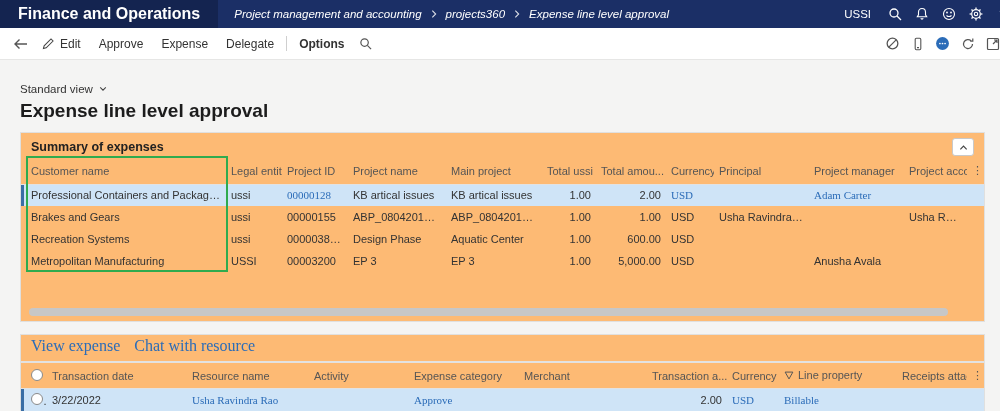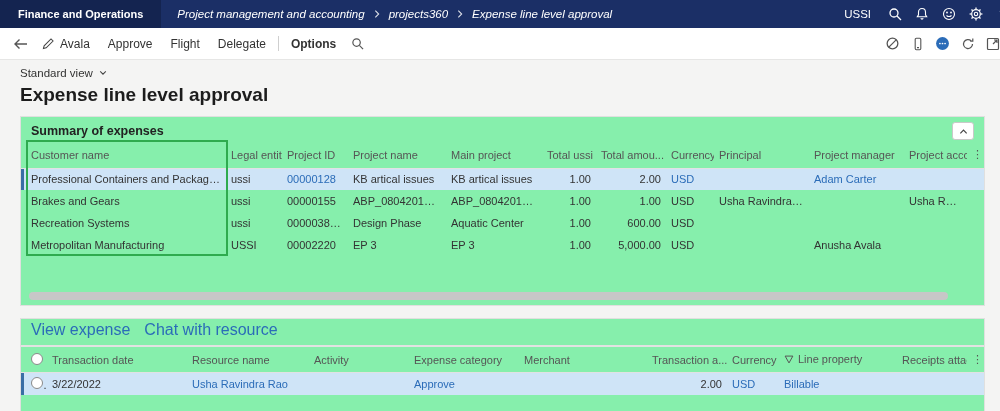--- a/index.html
+++ b/index.html
@@ -5,58 +5,58 @@
   * { box-sizing: border-box; margin: 0; padding: 0; }
   :root{
     --topbar:#1b2f66; --topbar-dark:#142450; --accent:#2b6cb8;
     --selected:#cfe4f7; --green:#2fab4f;
   }
   body{ font-family:"Liberation Sans","DejaVu Sans",sans-serif; background:#fff; }
   .app{ width:1000px; height:411px; background:#f4f4f3; overflow:hidden; position:relative; color:#333; }
 
   
   .topbar{ height:28px; background:var(--topbar); display:flex; align-items:stretch; color:#fff; }
-  .app-name{ background:var(--topbar-dark); display:flex; align-items:center; padding:0 18px; font-weight:bold; font-size:11px; white-space:nowrap; cursor:pointer; }
+  .app-name{ background:var(--topbar-dark); display:flex; align-items:center; padding:0 18px; font-weight:bold; font-size:16px; white-space:nowrap; cursor:pointer; }
   .crumbs{ display:flex; align-items:center; gap:7px; padding:0 16px; font-size:11.5px; white-space:nowrap; }
   .crumb{ cursor:pointer;font-style:italic; }
   .crumb-sep{ display:flex; align-items:center; opacity:.85; }
   .topbar-right{ margin-left:auto; display:flex; align-items:center; }
   .company{ font-size:11.5px; padding:0 10px; cursor:pointer; }
   .topbar-icon{ width:27px; height:28px; display:flex; align-items:center; justify-content:center; cursor:pointer; }
   .topbar-icon.help{ margin-right:-16px; font-size:12px; }
 
   
   .action-pane{ height:32px; background:#fff; border-bottom:1px solid #e6e6e5; display:flex; align-items:center; padding:0 8px; }
   .ap-btn{ display:flex; align-items:center; gap:5px; padding:0 9px; height:100%; font-size:12px; color:#333; cursor:pointer; background:none; border:none; font-family:inherit; }
   .ap-btn.bold{ font-weight:bold; }
   .ap-sep{ width:1px; height:15px; background:#cfcfcf; margin:0 3px; }
   .ap-right{ margin-left:auto; display:flex; align-items:center; }
   .ap-icon{ width:25px; height:25px; display:flex; align-items:center; justify-content:center; color:#555; cursor:pointer; }
   .ap-icon.clipped{ margin-right:-13px; }
 
   
   .content{ padding:7px 15px 0 20px; }
-  .view-selector{ display:flex; align-items:center; gap:5px; font-size:11.5px; color:#333; cursor:pointer; width:max-content; }
+  .view-selector{ display:flex; align-items:center; gap:5px; font-size:11.5px; color:#333; cursor:pointer; width:max-content;margin-top:16px; }
   .page-title{ font-size:19px; font-weight:bold; color:#1c1c1c; margin:5px 0 10px; }
 
   
-  .card{ background:#86efac; border:1px solid #e0e0df; width:965px; position:relative; }
+  .card{ background:#fdba74; border:1px solid #e0e0df; width:965px; position:relative; }
   .summary-card{ height:190px; }
   .lines-card{ margin-top:12px; height:130px; }
   .card-head{ display:flex; align-items:center; padding:5px 10px 2px; }
   .card-title{ font-size:12.5px; font-weight:bold; color:#222; }
   .collapse-btn{ margin-left:auto; width:22px; height:18px; border:1px solid #c9c9c9; border-radius:3px; background:#fff; display:flex; align-items:center; justify-content:center; cursor:pointer; }
 
   
   table{ width:100%; border-collapse:collapse; table-layout:fixed; font-size:11px; }
   th{ font-weight:normal; color:#555; text-align:left; padding:0 5px; height:26px; border-bottom:1px solid #e2e2e2; white-space:nowrap; overflow:hidden; cursor:pointer; }
   td{ padding:0 5px; height:22px; color:#333; white-space:nowrap; overflow:hidden; text-overflow:ellipsis; cursor:pointer; }
   th:first-child, td:first-child{ padding-left:10px; }
   .num{ text-align:right; }
-  .link{ color:var(--accent); }
+  .link{ color:var(--accent);font-family:Liberation Serif, serif; }
   tr.selected{ background:var(--selected); }
   tr.selected td:first-child{ box-shadow:inset 3px 0 0 #3a6ea5; }
   .more-col{ text-align:center; color:#555; }
 
   .lines-table th{ border-top:1px solid #e2e2e2; }
   .radio{ width:12px; height:12px; border:1px solid #8a8a8a; border-radius:50%; display:inline-block; background:#fff; }
   .filter-wrap{ display:inline-flex; align-items:center; gap:4px; }
 
   
   .green-box{ position:absolute; left:5px; top:23px; width:202px; height:116px; border:2px solid var(--green); pointer-events:none; z-index:5; }
@@ -142,24 +142,24 @@
         <svg width="16" height="14" viewBox="0 0 16 14">
           <path d="M14 7H2M6.5 2.5L2 7l4.5 4.5" fill="none" stroke="#555" stroke-width="1.4"></path>
         </svg>
       </span>
     <button class="ap-btn">
       <span>
           <svg width="13" height="13" viewBox="0 0 14 14">
             <path d="M1.5 12.5l.8-3 7.4-7.4 2.2 2.2-7.4 7.4-3 .8z" fill="none" stroke="#444" stroke-width="1.1"></path>
           </svg>
         </span>
-      <span>Avala</span>
+      <span>Edit</span>
     </button>
     <button class="ap-btn">Approve</button>
-    <button class="ap-btn">Flight</button>
+    <button class="ap-btn">Expense</button>
     <button class="ap-btn">Delegate</button>
     <span class="ap-sep"></span>
     <button class="ap-btn bold">Options</button>
     <span class="ap-icon">
         <svg width="13" height="13" viewBox="0 0 14 14">
           <circle cx="6" cy="6" r="4" fill="none" stroke="#555" stroke-width="1.3"></circle>
           <line x1="9" y1="9" x2="13" y2="13" stroke="#555" stroke-width="1.3"></line>
         </svg>
       </span>
     <div class="ap-right">
@@ -293,21 +293,21 @@
             <td class="num">600.00</td>
             <td>USD</td>
             <td></td>
             <td></td>
             <td></td>
             <td></td>
           </tr>
           <tr>
             <td>Metropolitan Manufacturing</td>
             <td>USSI</td>
-            <td>00002220</td>
+            <td>00003200</td>
             <td>EP 3</td>
             <td>EP 3</td>
             <td class="num">1.00</td>
             <td class="num">5,000.00</td>
             <td>USD</td>
             <td></td>
             <td>Anusha Avala</td>
             <td></td>
             <td></td>
           </tr>

